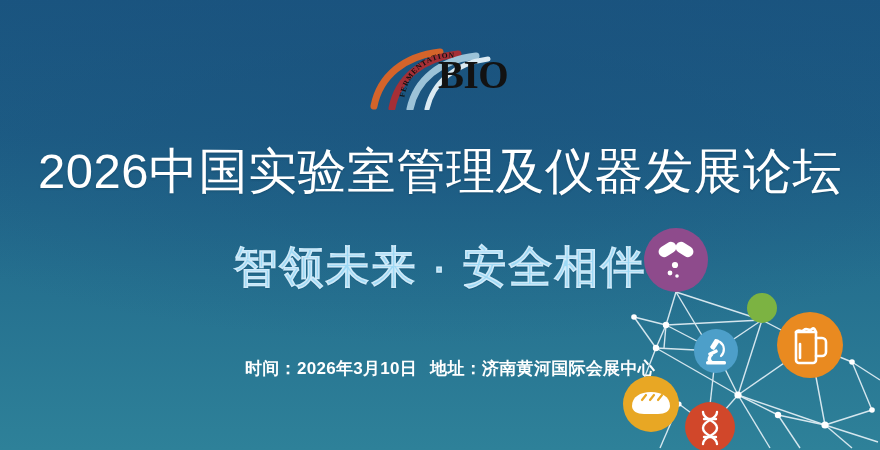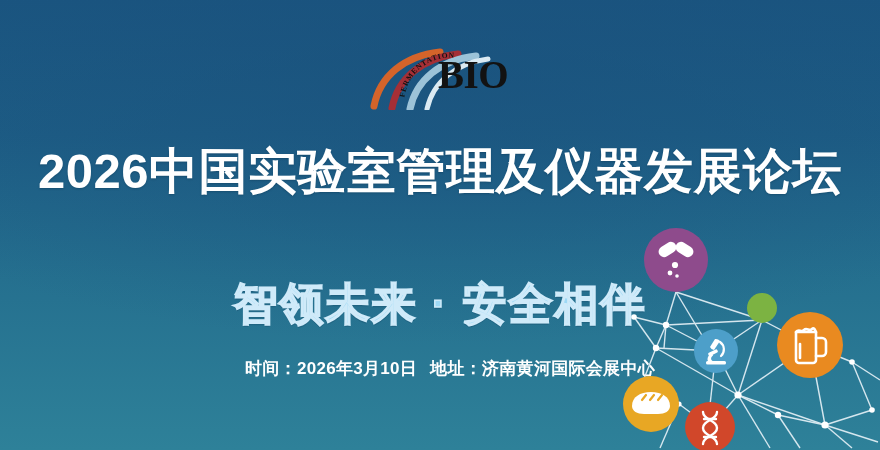--- a/index.html
+++ b/index.html
@@ -34,43 +34,42 @@
 
   
   #title {
     position: absolute;
     left: 0;
     top: 140px;
     width: 880px;
     text-align: center;
     color: #ffffff;
     font-size: 49px;
-    font-weight: bold;
+    font-weight: normal;
     letter-spacing: 0.5px;
     line-height: 62px;
     white-space: nowrap;
     text-shadow: 0 1px 2px rgba(8,40,64,0.30);
   }
 
   
   #subtitle {
     position: absolute;
     left: 0;
     top: 238px;
     width: 880px;
     text-align: center;
     color: #9ed9f5;
     font-size: 44px;
-    font-weight: bold;
+    font-weight: normal;
     line-height: 58px;
     letter-spacing: 2px;
     white-space: nowrap;
     -webkit-text-stroke: 1.5px #cfeaf9;
     text-shadow: 0 2px 0 rgba(20,70,100,0.30);
-    margin-top: 37px;
   }
 
   
   #info-line {
     position: absolute;
     left: 0;
     top: 357px;
     width: 880px;
     text-align: center;
     color: #ffffff;

